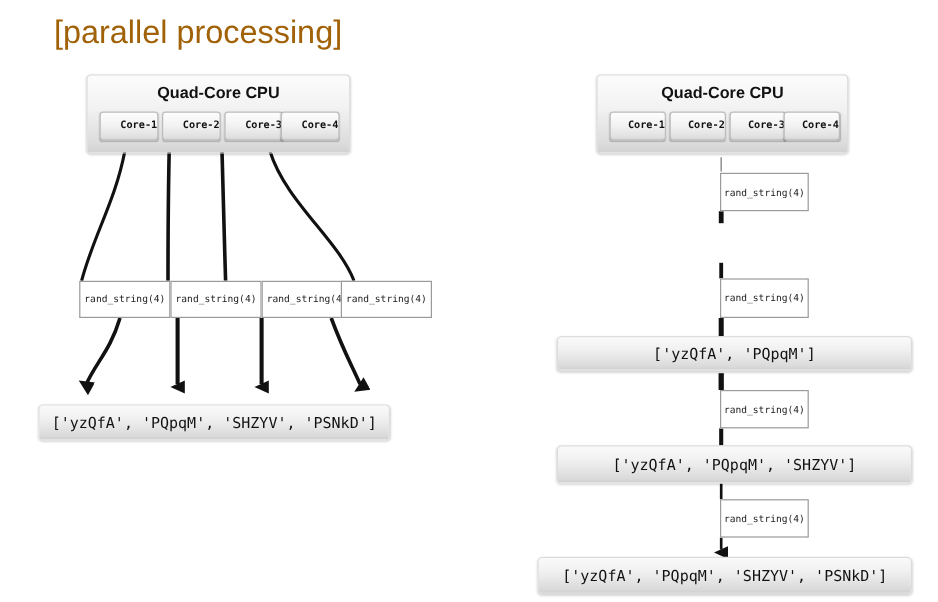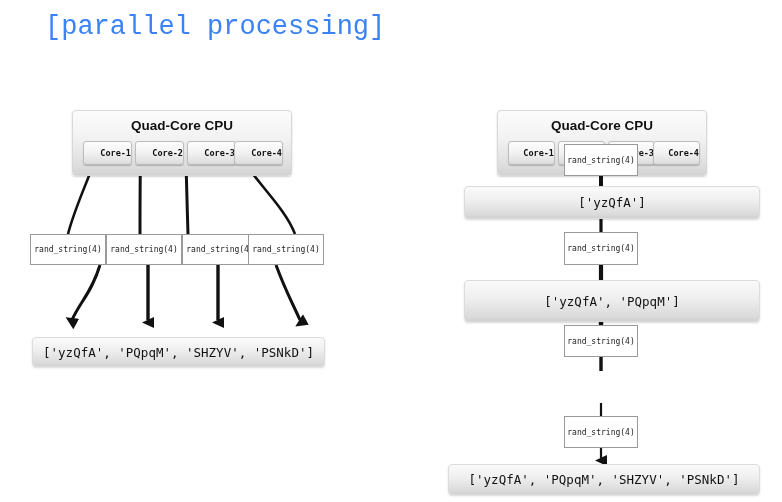--- a/index.html
+++ b/index.html
@@ -5,32 +5,31 @@
   html,body{margin:0;padding:0;}
   body{
     width:782px;height:502px;background:#ffffff;overflow:hidden;
     font-family:"Liberation Sans",sans-serif;
     -webkit-font-smoothing:antialiased;
   }
   #stage{position:relative;width:782px;height:502px;}
 
   
   .panel-title{
-    position:absolute;font-size:27px;color:#3b82f6;
-    font-family:Liberation Mono, monospace;font-weight:400;
+    position:absolute;font-size:27px;color:#a16207;
+    font-family:Liberation Sans, sans-serif;font-weight:400;
     white-space:nowrap;letter-spacing:0px;
   }
 
   
   .cpu-box{
     position:absolute;border-radius:4px;
     background:linear-gradient(to bottom,#fcfcfc 0%,#f2f2f2 42%,#dcdcdc 88%,#d2d2d2 100%);
     border:1px solid #d8d8d8;
     box-shadow:0 1px 2px rgba(0,0,0,.18);
-    margin-top:48px;
   }
   .cpu-title{
     position:absolute;left:0;right:0;text-align:center;
     font-weight:bold;color:#111;font-family:"Liberation Sans",sans-serif;
   }
   .core-chip{
     position:absolute;border-radius:3px;
     background:linear-gradient(to bottom,#fdfdfd 0%,#f3f3f3 45%,#e0e0e0 92%,#d6d6d6 100%);
     border:1px solid #bdbdbd;
     box-shadow:0 1px 1px rgba(0,0,0,.22);
@@ -39,20 +38,21 @@
     color:#111;font-weight:bold;
   }
 
   
   .fn-box{
     position:absolute;
     background:#ffffff;border:1px solid #9a9a9a;
     display:flex;align-items:center;justify-content:center;
     font-family:"DejaVu Sans Mono",monospace;color:#1a1a1a;
     box-sizing:border-box;
+    margin-left:36px;
   }
 
   
   .list-bar{
     position:absolute;border-radius:4px;
     background:linear-gradient(to bottom,#fafafa 0%,#f0f0f0 40%,#dadada 90%,#d0d0d0 100%);
     border:1px solid #dcdcdc;
     box-shadow:0 1px 2px rgba(0,0,0,.16);
     display:flex;align-items:center;justify-content:center;
     font-family:"DejaVu Sans Mono",monospace;color:#111;
@@ -155,36 +155,36 @@
       </div>
     <div class="core-chip" style="left:155px;top:30px;width:45px;height:22px;font-size:8.5px;">
         <span>Core-4</span>
       </div>
   </div>
 
   <div class="fn-box" style="left:564px;top:144px;width:74px;height:32px;font-size:8px;">
       <span>rand_string(4)</span>
     </div>
 
-  <div class="list-bar" style="left:464px;top:186px;width:296px;height:33px;font-size:12.5px;">
-      <span>['yzQfA']</span>
-    </div>
 
   <div class="fn-box" style="left:564px;top:232px;width:74px;height:33px;font-size:8px;">
       <span>rand_string(4)</span>
     </div>
 
-  <div class="list-bar" style="left:464px;top:280px;width:296px;height:42px;font-size:12.5px;">
+  <div class="list-bar" style="left:464px;top:280px;width:296px;height:29px;font-size:12.5px;">
       <span>['yzQfA', 'PQpqM']</span>
     </div>
 
   <div class="fn-box" style="left:564px;top:325px;width:74px;height:32px;font-size:8px;">
       <span>rand_string(4)</span>
     </div>
 
+  <div class="list-bar" style="left:464px;top:371px;width:296px;height:32px;font-size:12.5px;">
+      <span>['yzQfA', 'PQpqM', 'SHZYV']</span>
+    </div>
 
   <div class="fn-box" style="left:564px;top:416px;width:74px;height:32px;font-size:8px;">
       <span>rand_string(4)</span>
     </div>
 
   <div class="list-bar" style="left:448px;top:464px;width:312px;height:31px;font-size:12.5px;">
       <span>['yzQfA', 'PQpqM', 'SHZYV', 'PSNkD']</span>
     </div>
 
 </div>

